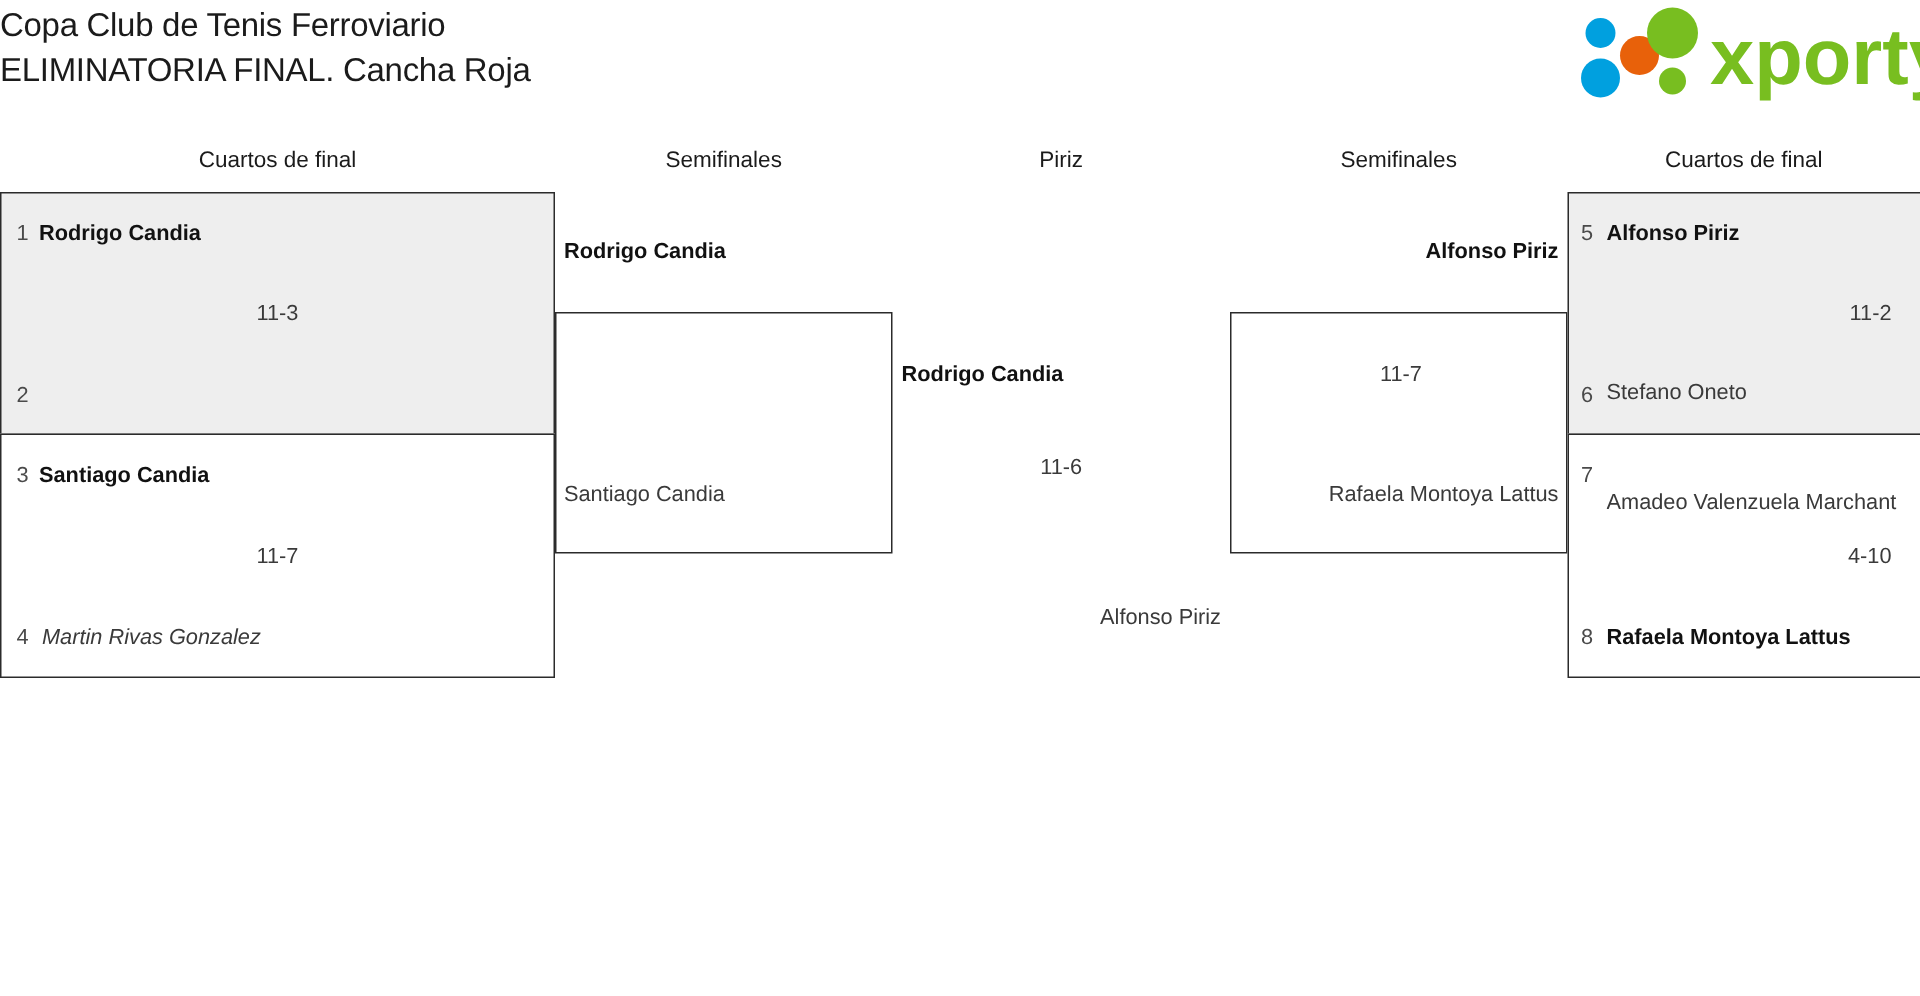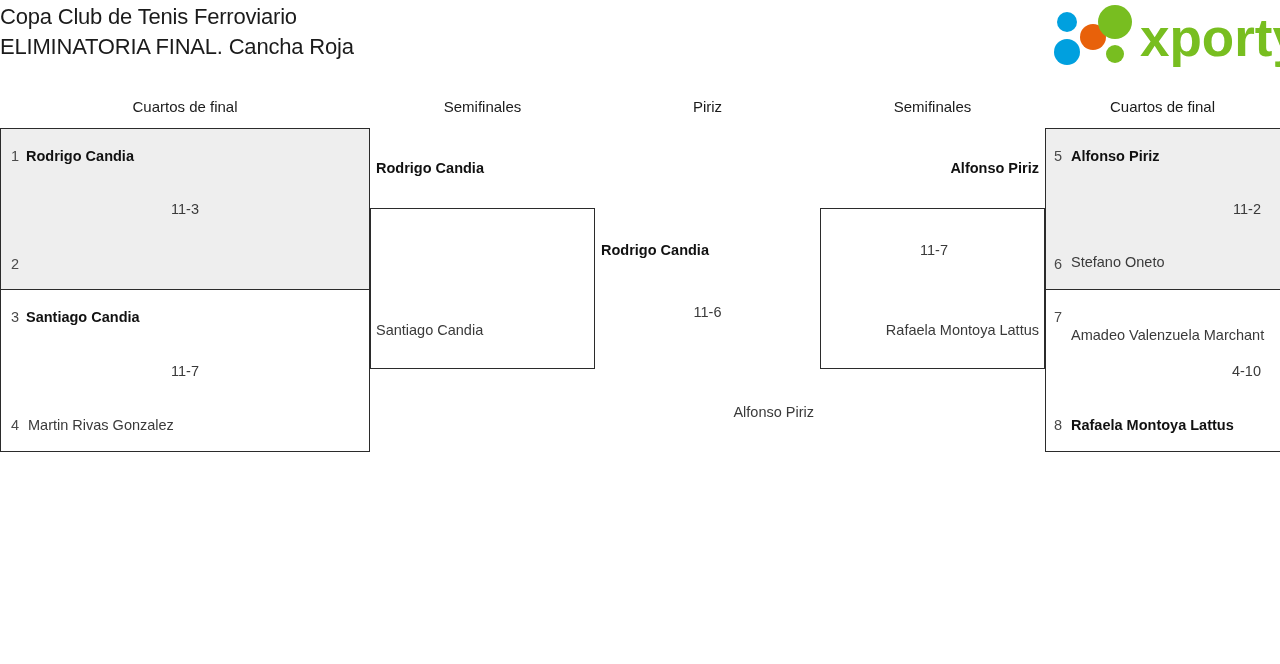--- a/index.html
+++ b/index.html
@@ -68,21 +68,21 @@
 
   <div class="seed" style="left:8px;top:146px;width:14px;text-align:center;">1</div>
   <div class="txt bold" style="left:26px;top:146px;">Rodrigo Candia</div>
   <div class="score c" style="left:0px;top:199px;width:370px;text-align:center;">11-3</div>
   <div class="seed" style="left:8px;top:254px;width:14px;text-align:center;">2</div>
 
   <div class="seed" style="left:8px;top:307px;width:14px;text-align:center;">3</div>
   <div class="txt bold" style="left:26px;top:307px;">Santiago Candia</div>
   <div class="score c" style="left:0px;top:361px;width:370px;text-align:center;">11-7</div>
   <div class="seed" style="left:8px;top:415px;width:14px;text-align:center;">4</div>
-  <div class="txt" style="left:28px;top:415px;">Martin Rivas Gonzalez</div>
+  <div class="txt" style="left:28px;top:415px;font-style:italic;">Martin Rivas Gonzalez</div>
 
   <div class="mbox white" style="left:370px;top:208px;width:225px;height:161px;"></div>
 
   <div class="txt bold" style="left:376px;top:158px;">Rodrigo Candia</div>
   <div class="txt" style="left:376px;top:320px;">Santiago Candia</div>
 
   <div class="txt bold" style="left:601px;top:240px;">Rodrigo Candia</div>
   <div class="score c" style="left:595px;top:302px;width:225px;text-align:center;">11-6</div>
   <div class="txt r" style="left:595px;top:402px;width:219px;">Alfonso Piriz</div>
 

